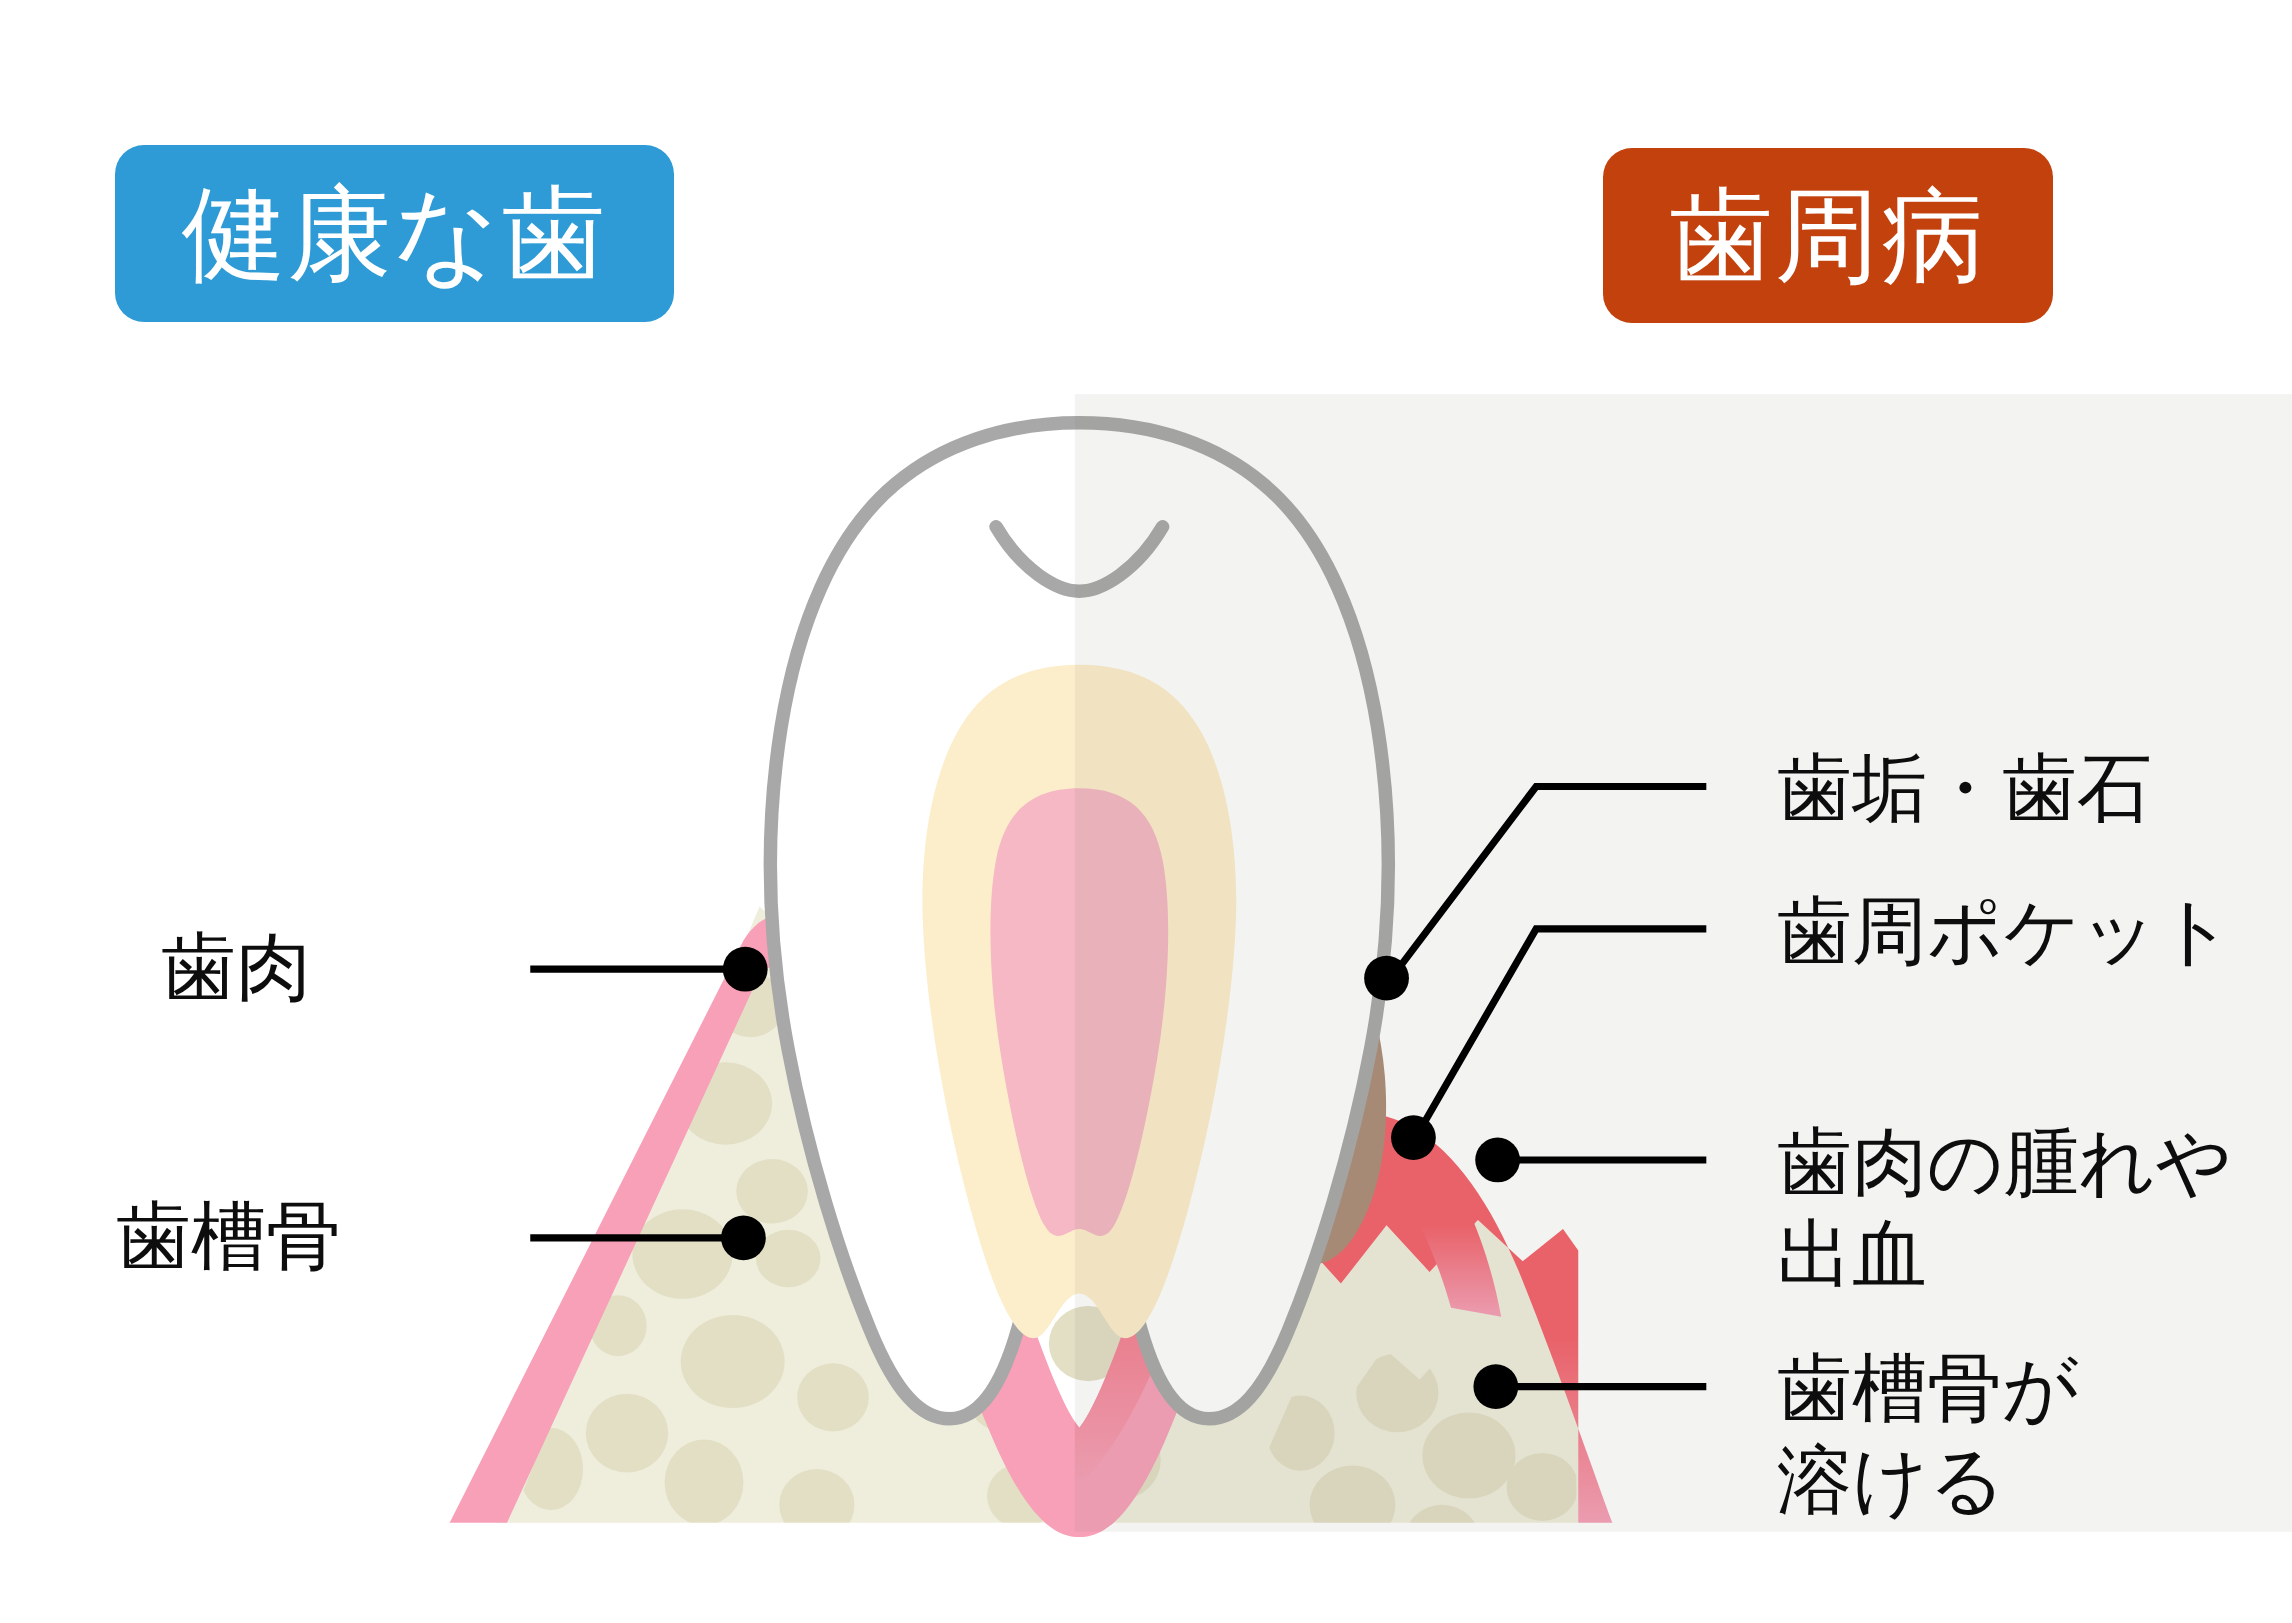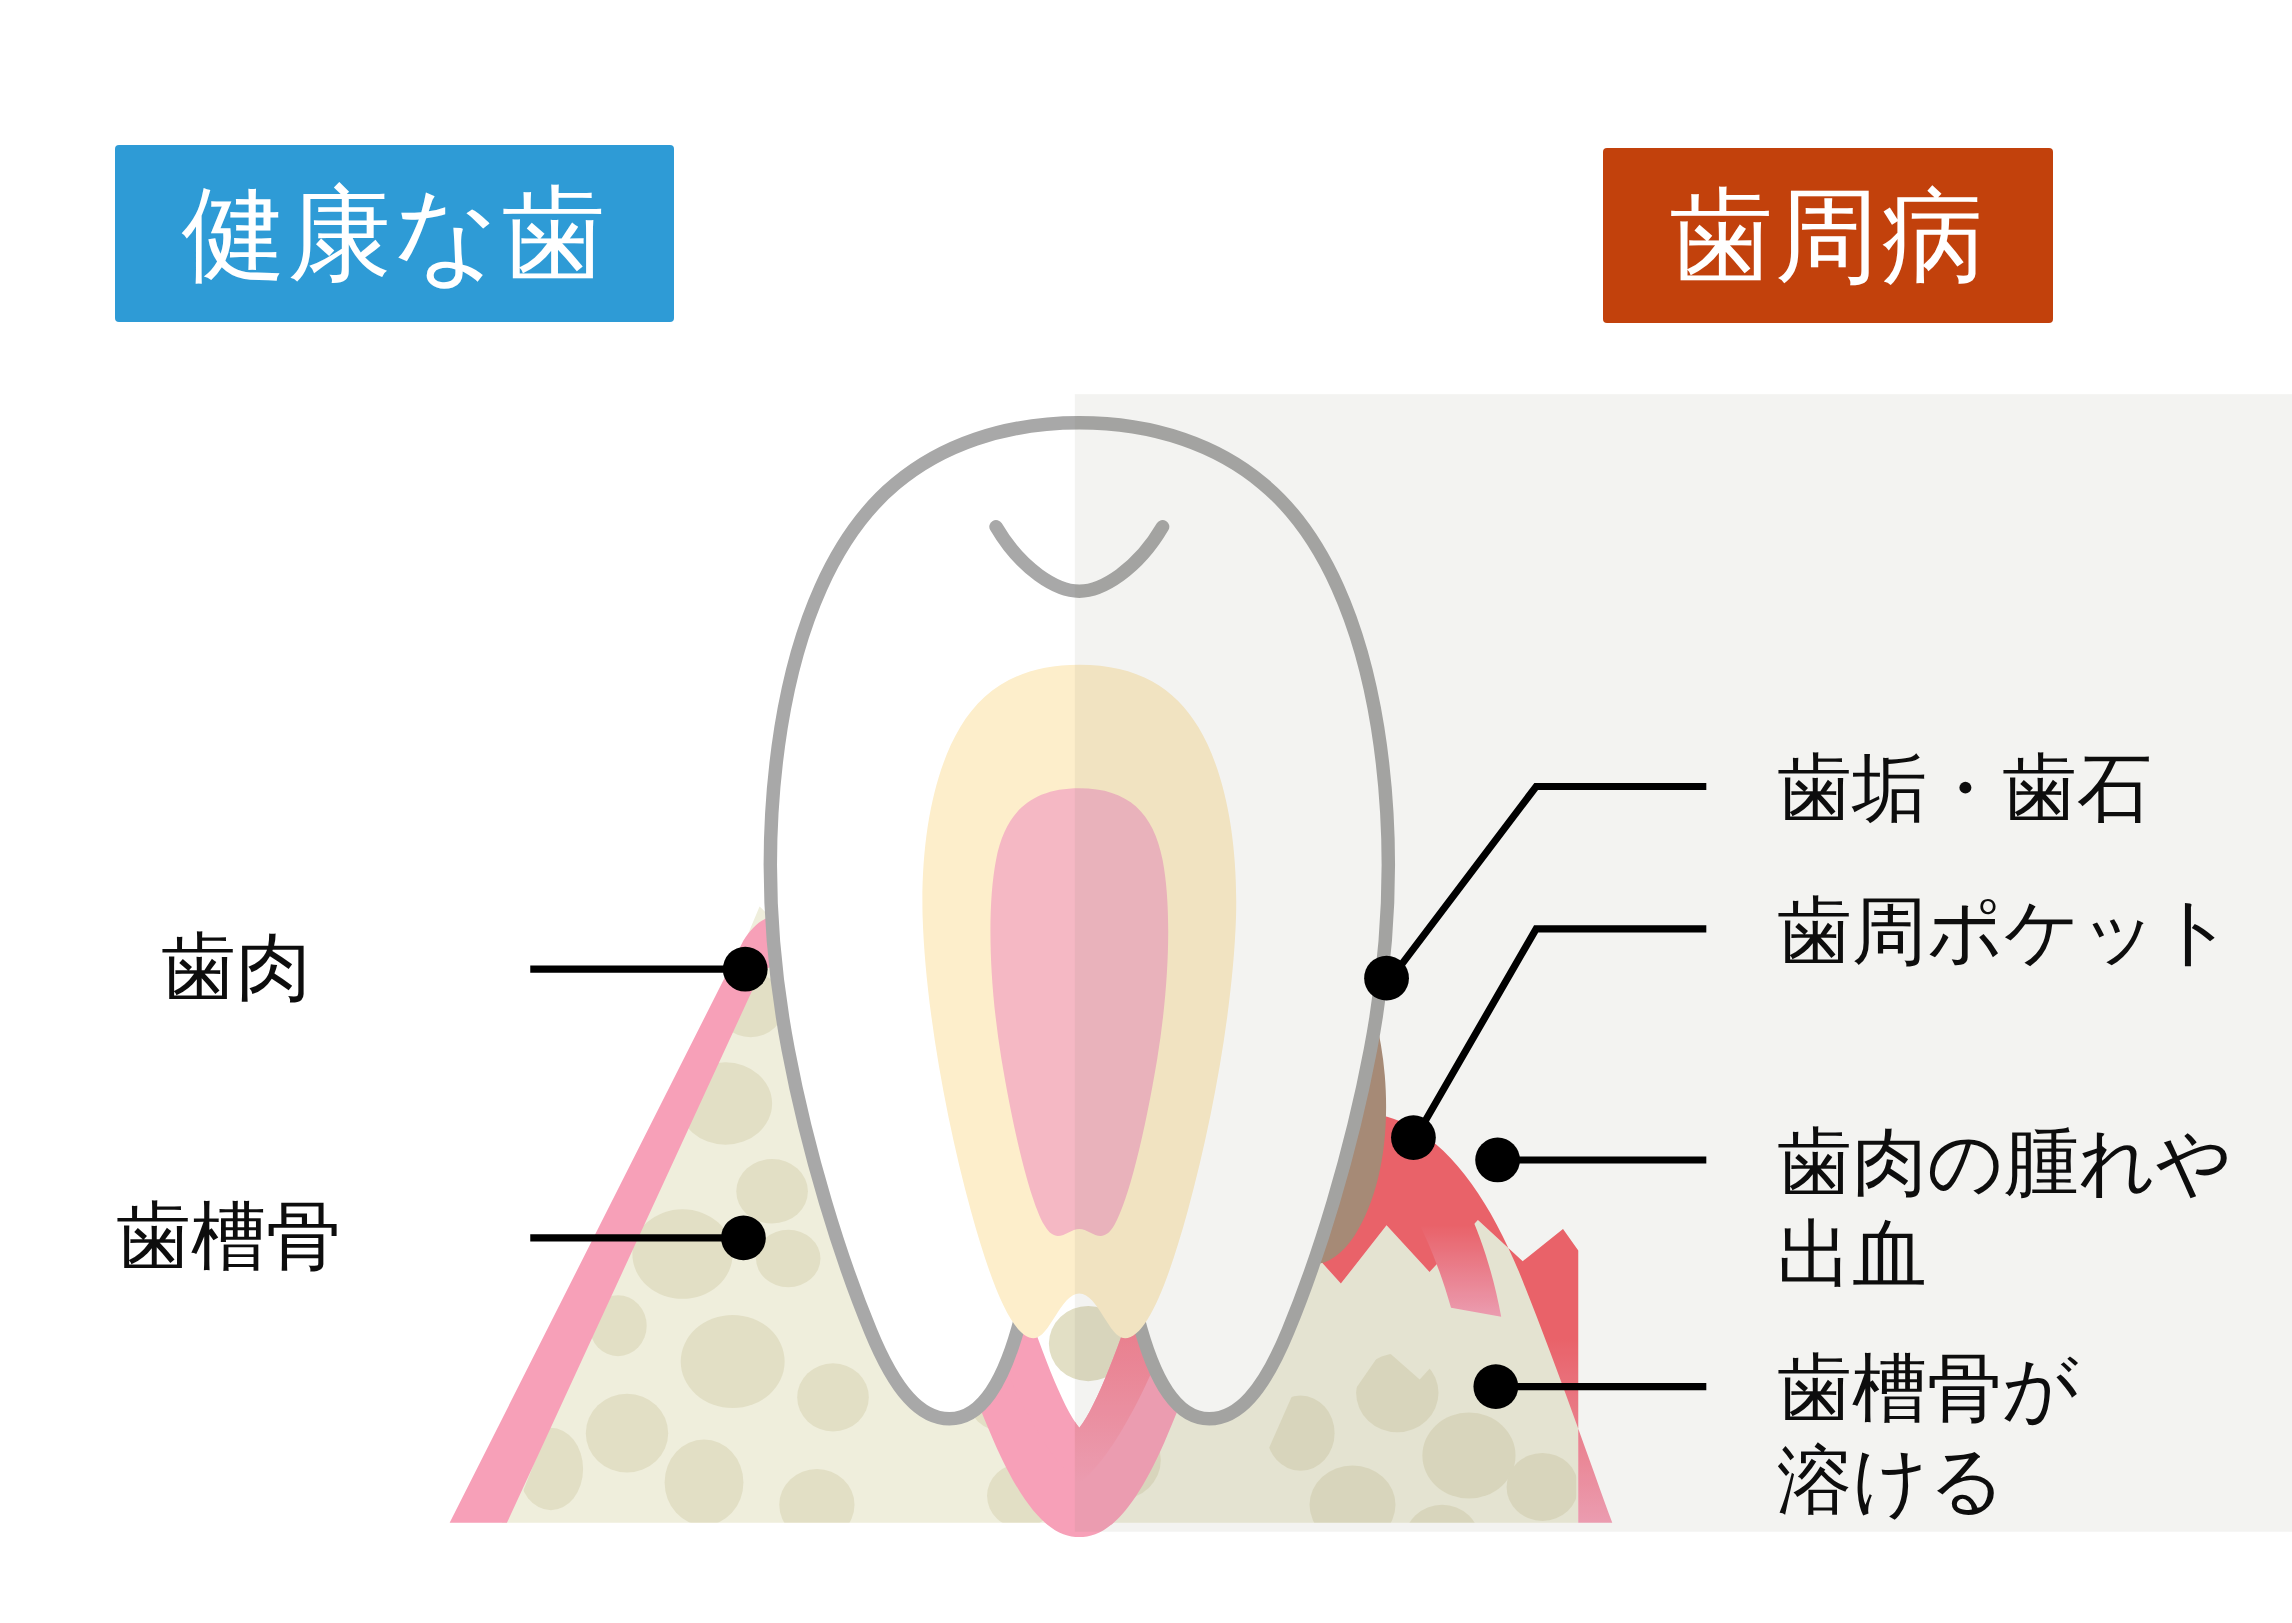--- a/index.html
+++ b/index.html
@@ -22,21 +22,21 @@
     inset: 0;
     width: 2293px;
     height: 1624px;
     display: block;
   }
   .badge {
     position: absolute;
     display: flex;
     align-items: center;
     justify-content: center;
-    border-radius: 4px;
+    border-radius: 29px;
     color: #ffffff;
     font-size: 104px;
     line-height: 1;
     letter-spacing: 1.8px;
     padding: 0 30px;
     box-sizing: border-box;
     user-select: none;
   }
   #badge-healthy {
     left: 115px;

